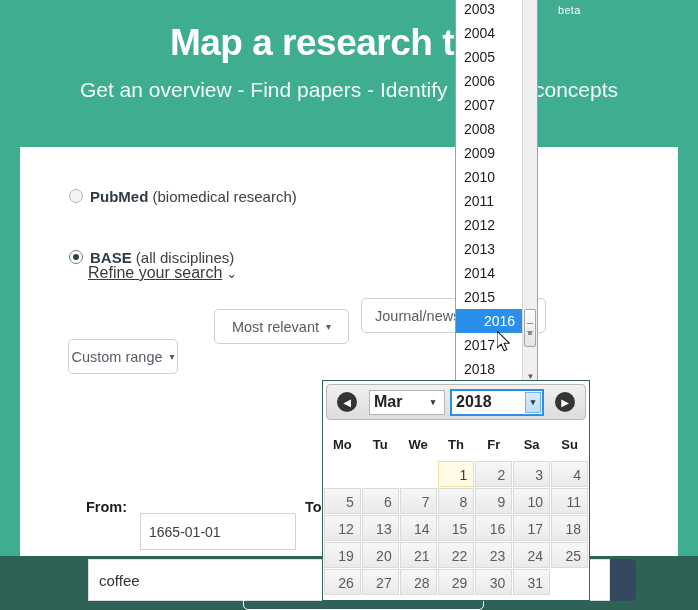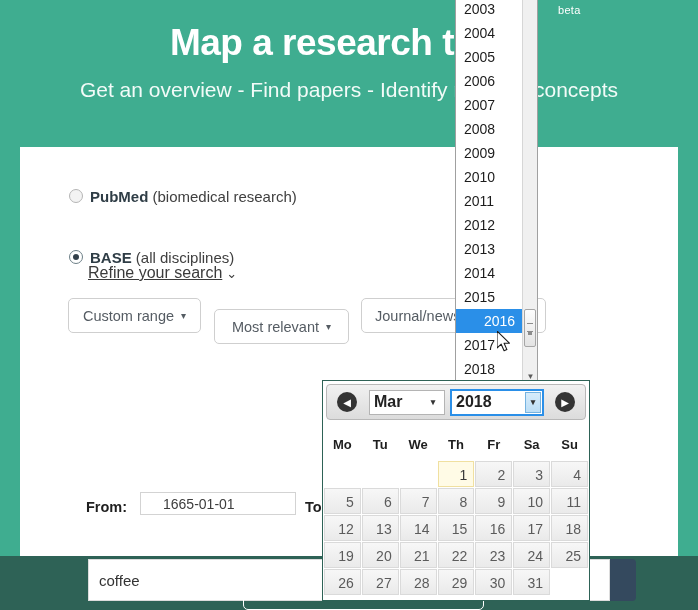--- a/index.html
+++ b/index.html
@@ -153,44 +153,44 @@
     padding: 0 13px;
     box-sizing: border-box;
     white-space: nowrap;
     cursor: pointer;
   }
   .filter-btn .caret {
     margin-left: 7px;
     font-size: 10px;
     color: #555c63;
   }
-  #btn-range { left: 48px; width: 133px; }
+  #btn-range { left: 48px; width: 110px; margin-top: 41px; }
   #btn-relevance { left: 194px; width: 135px; margin-top: 11px; }
   #btn-doctype { left: 341px; width: 185px; justify-content: flex-start; }
 
   
   .date-label {
     position: absolute;
     top: 352px;
     font-size: 14.5px;
     font-weight: bold;
     color: #1f1f1f;
   }
   #lbl-from { left: 66px; }
   #lbl-to { left: 285px; }
   .date-input {
     position: absolute;
-    top: 345px;
-    height: 23px;
+    top: 366px;
+    height: 37px;
     border: 1px solid #d3d3d3;
     background: #ffffff;
     font-size: 14px;
     color: #3d3d3d;
     font-family: "Liberation Sans", sans-serif;
-    padding: 0 22px;
+    padding: 0 8px;
     box-sizing: border-box;
     outline: none;
   }
   #inp-from { left: 120px; width: 156px; }
   #inp-to { left: 325px; width: 156px; }
 
   
   .query-input {
     position: absolute;
     left: 68px;

